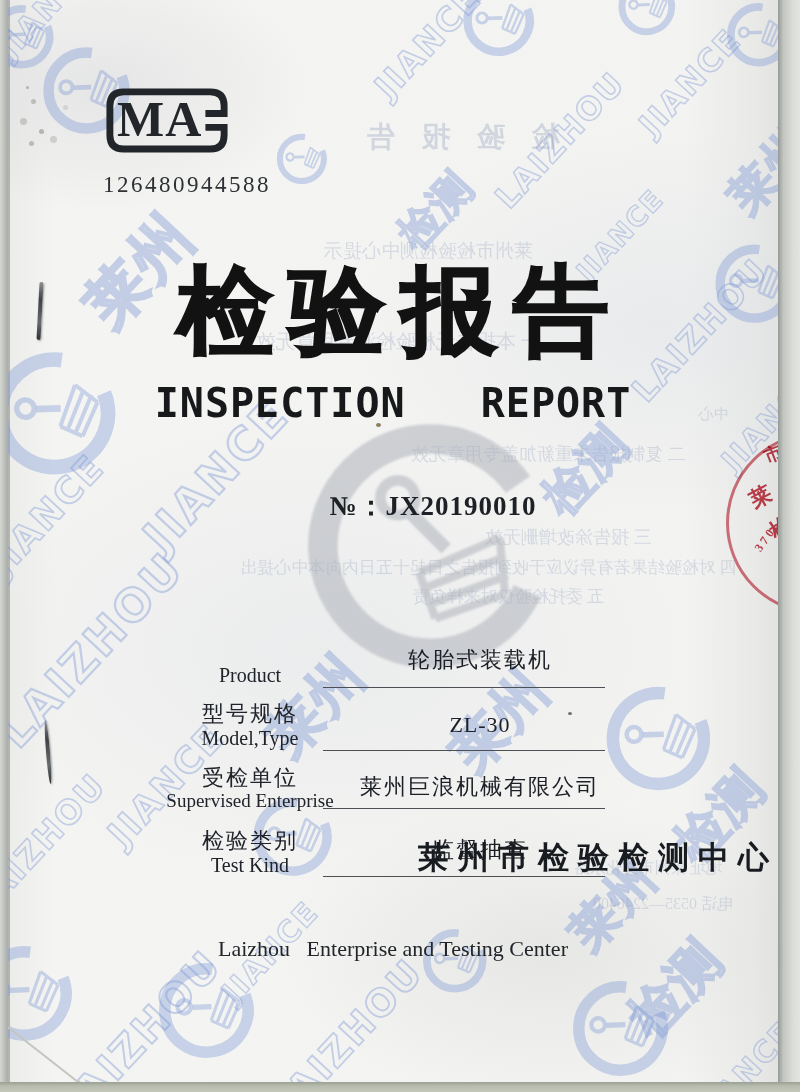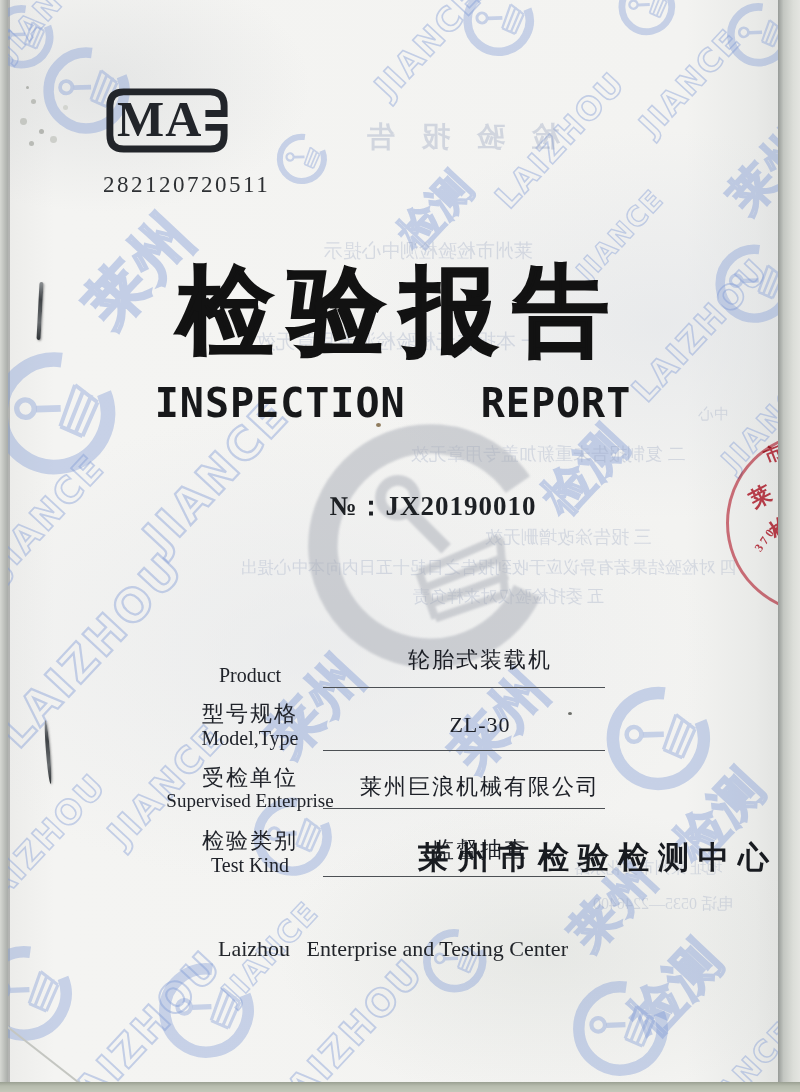--- a/index.html
+++ b/index.html
@@ -209,21 +209,21 @@
   <svg class="center-logo" viewBox="0 0 100 100">
     <use href="#jc-logo"></use>
   </svg>
 
   <div class="cma">
     <svg viewBox="0 0 132 74">
       <path d="M 104 30 H 123 V 22 Q 123 8 109 8 H 21 Q 7 8 7 22 V 52 Q 7 66 21 66 H 109 Q 123 66 123 52 V 44 H 104" fill="none" stroke="#22252a" stroke-width="7"></path>
     </svg>
     <div class="ma">MA</div>
   </div>
-  <div class="cert-no">282120720511</div>
+  <div class="cert-no">126480944588</div>
 
   <div class="title-cn">检验报告</div>
   <div class="title-en">INSPECTION   REPORT</div>
 
   <div class="report-no"><span>№：</span><span>JX20190010</span></div>
 
   <div class="fl-en" style="top:664px">Product</div>
   <div class="fv" style="top:645px">轮胎式装载机</div>
   <div class="fline" style="top:687px"></div>
 

